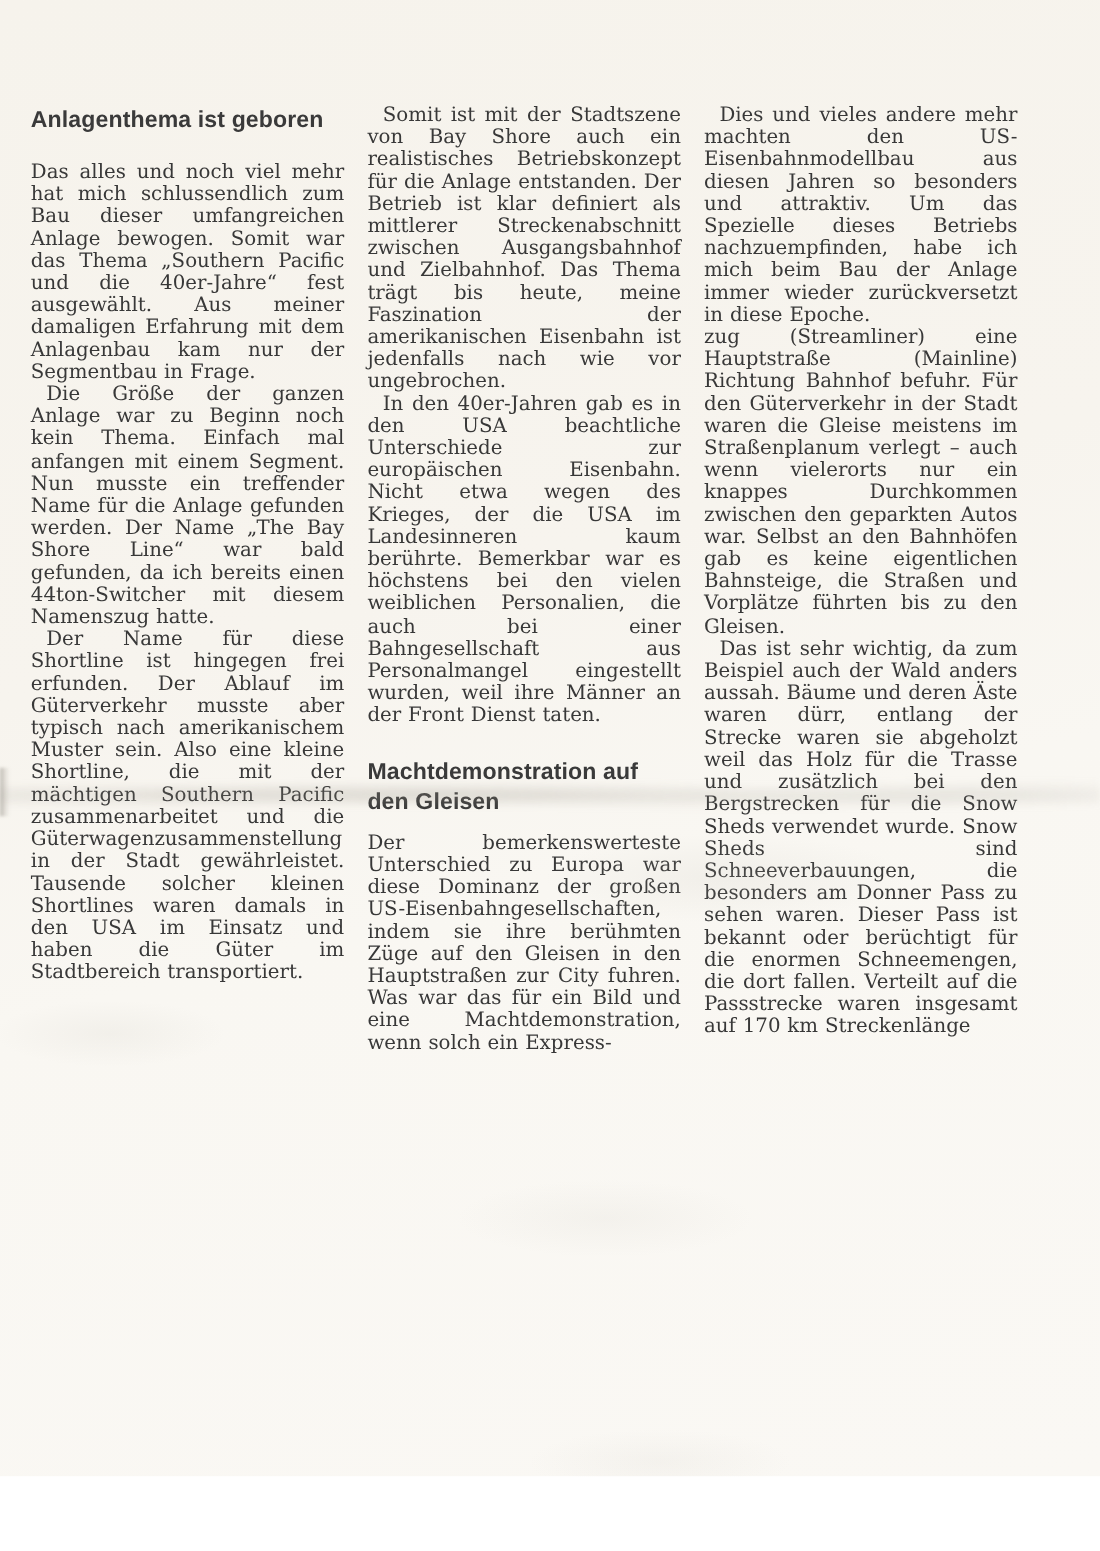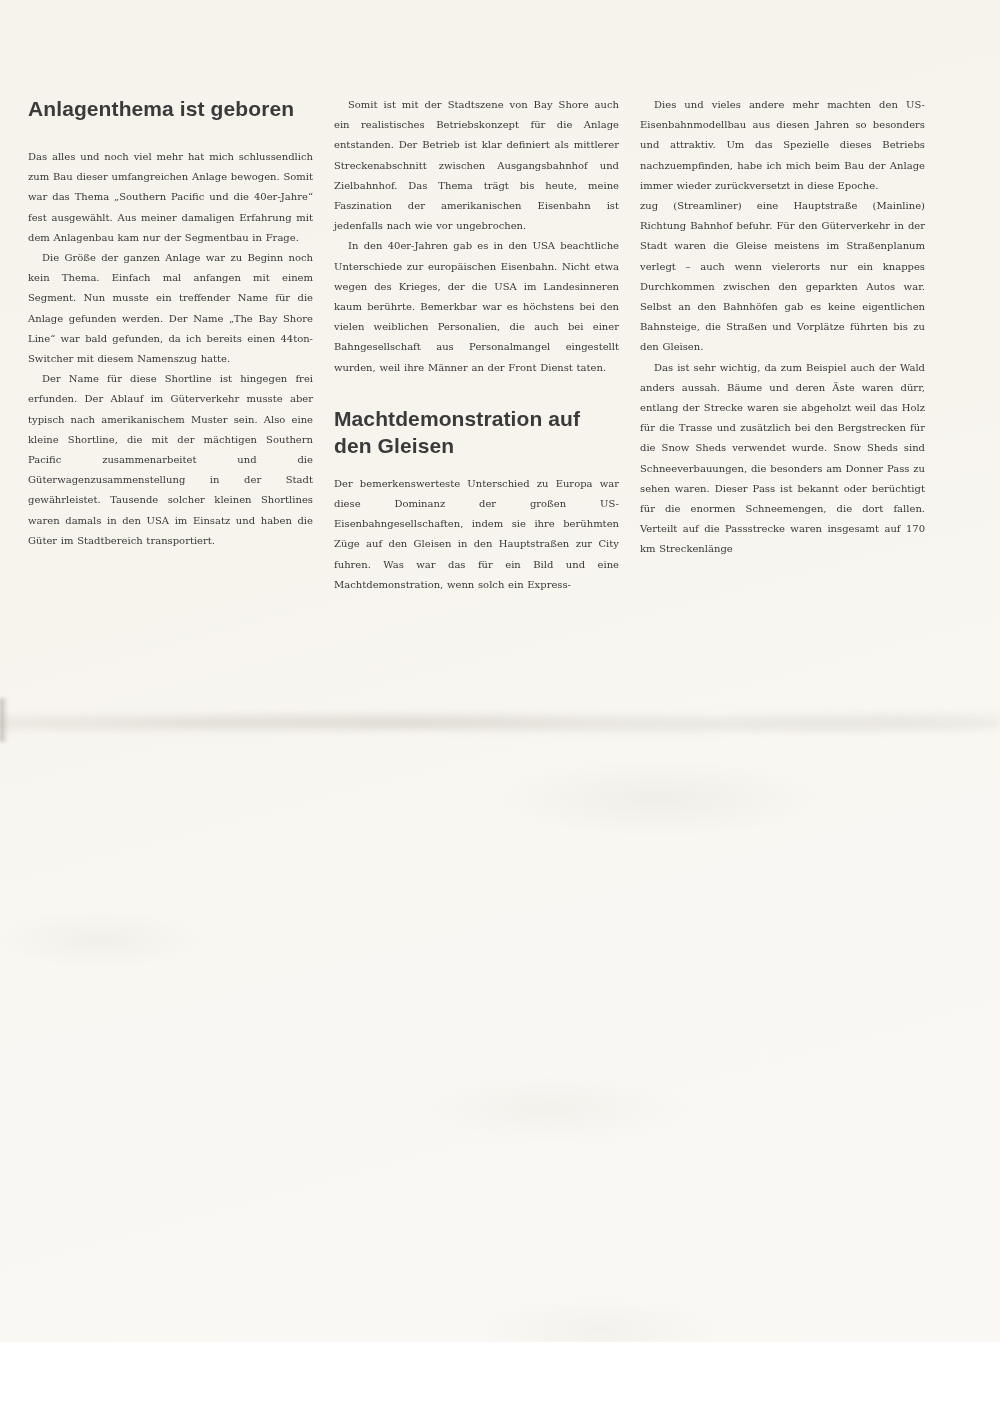--- a/index.html
+++ b/index.html
@@ -64,21 +64,21 @@
     font-weight: 700;
     font-size: 21px;
     line-height: 27px;
     color: #3a3a3a;
     letter-spacing: 0.1px;
   }
   .col1-headline { margin-bottom: 25px; }
   .col2-headline { margin-top: 27px; margin-bottom: 15px; }
 
   .body-text {
-    font-size: 10px;
+    font-size: 18px;
     line-height: 20.2px;
     text-align: justify;
     color: #383838;
     word-spacing: 0.5px;
   }
   .body-text.indent { text-indent: 14px; }
 </style>
 </head>
 <body>
 

